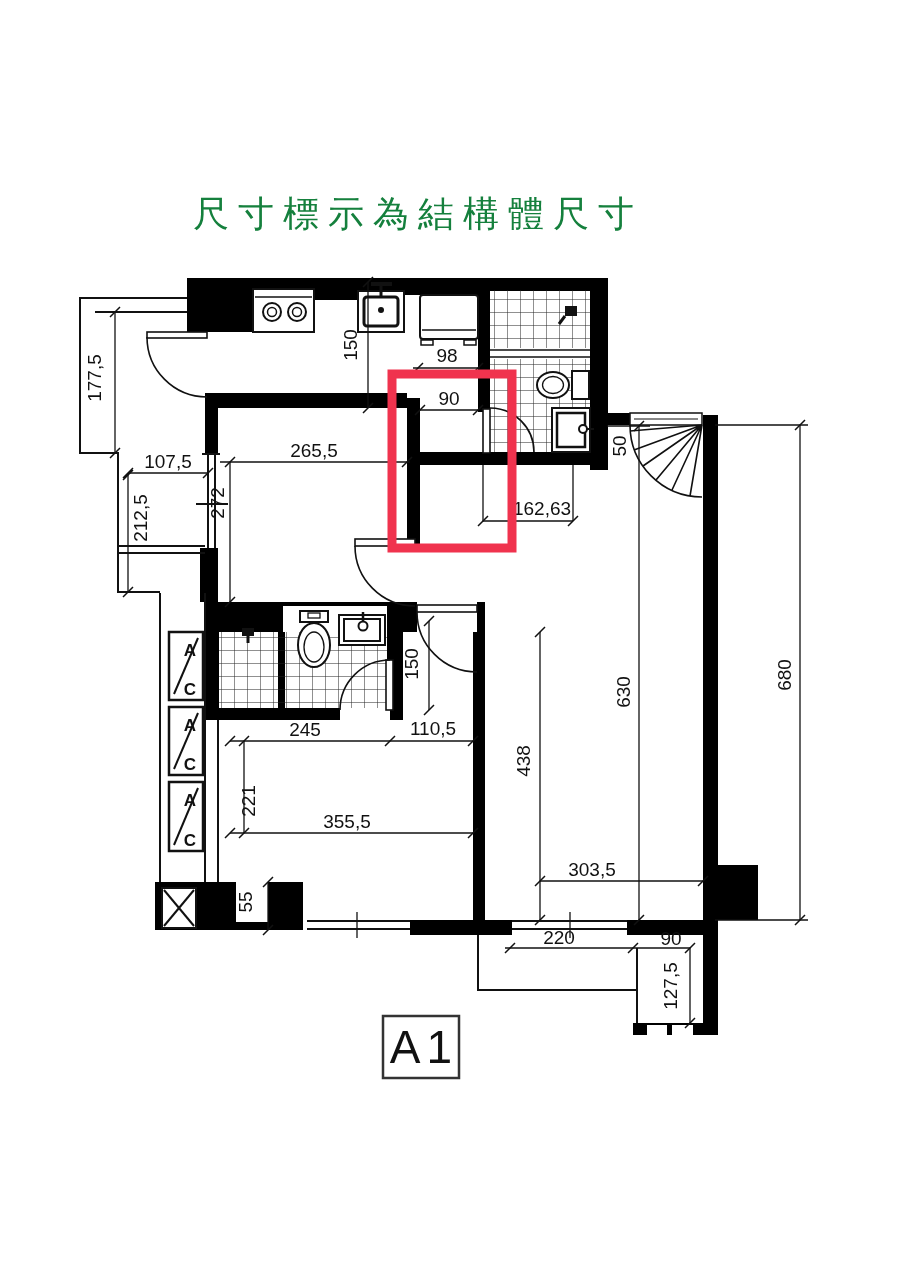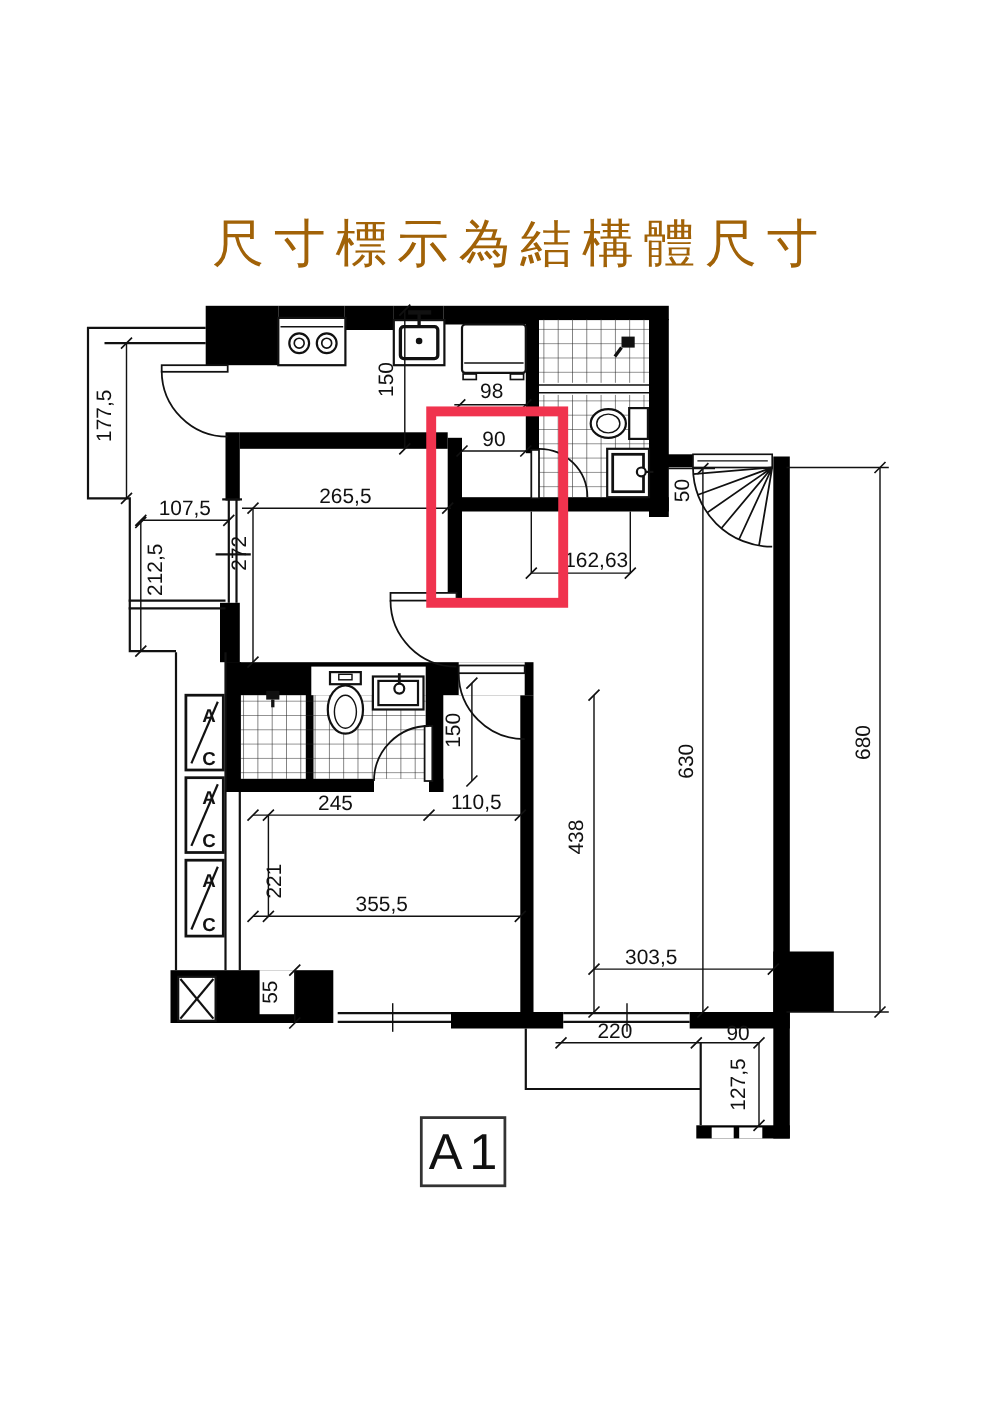--- a/index.html
+++ b/index.html
@@ -1,19 +1,19 @@
 <!DOCTYPE html>
 <html><head>
 <meta charset="utf-8">
 <style>
   html,body{margin:0;padding:0;background:#fff;}
   #canvas{position:relative;width:905px;height:1280px;background:#ffffff;overflow:hidden;
           font-family:"Liberation Sans",sans-serif;}
-  #plan-title{position:absolute;left:193px;top:190px;font-size:47px;letter-spacing:9px;
-              color:#a16207;font-weight:500;white-space:nowrap;}
+  #plan-title{position:absolute;left:193px;top:190px;font-size:36px;letter-spacing:9px;
+              color:#15803d;font-weight:500;white-space:nowrap;}
   svg{position:absolute;left:0;top:0;}
   text{font-family:"Liberation Sans",sans-serif;fill:#111;}
   .dim{font-size:19px;}
   .ac{font-size:17px;font-weight:bold;}
   .a1{font-size:46px;letter-spacing:6px;}
 </style>
 </head>
 <body>
 
 <div id="canvas">

